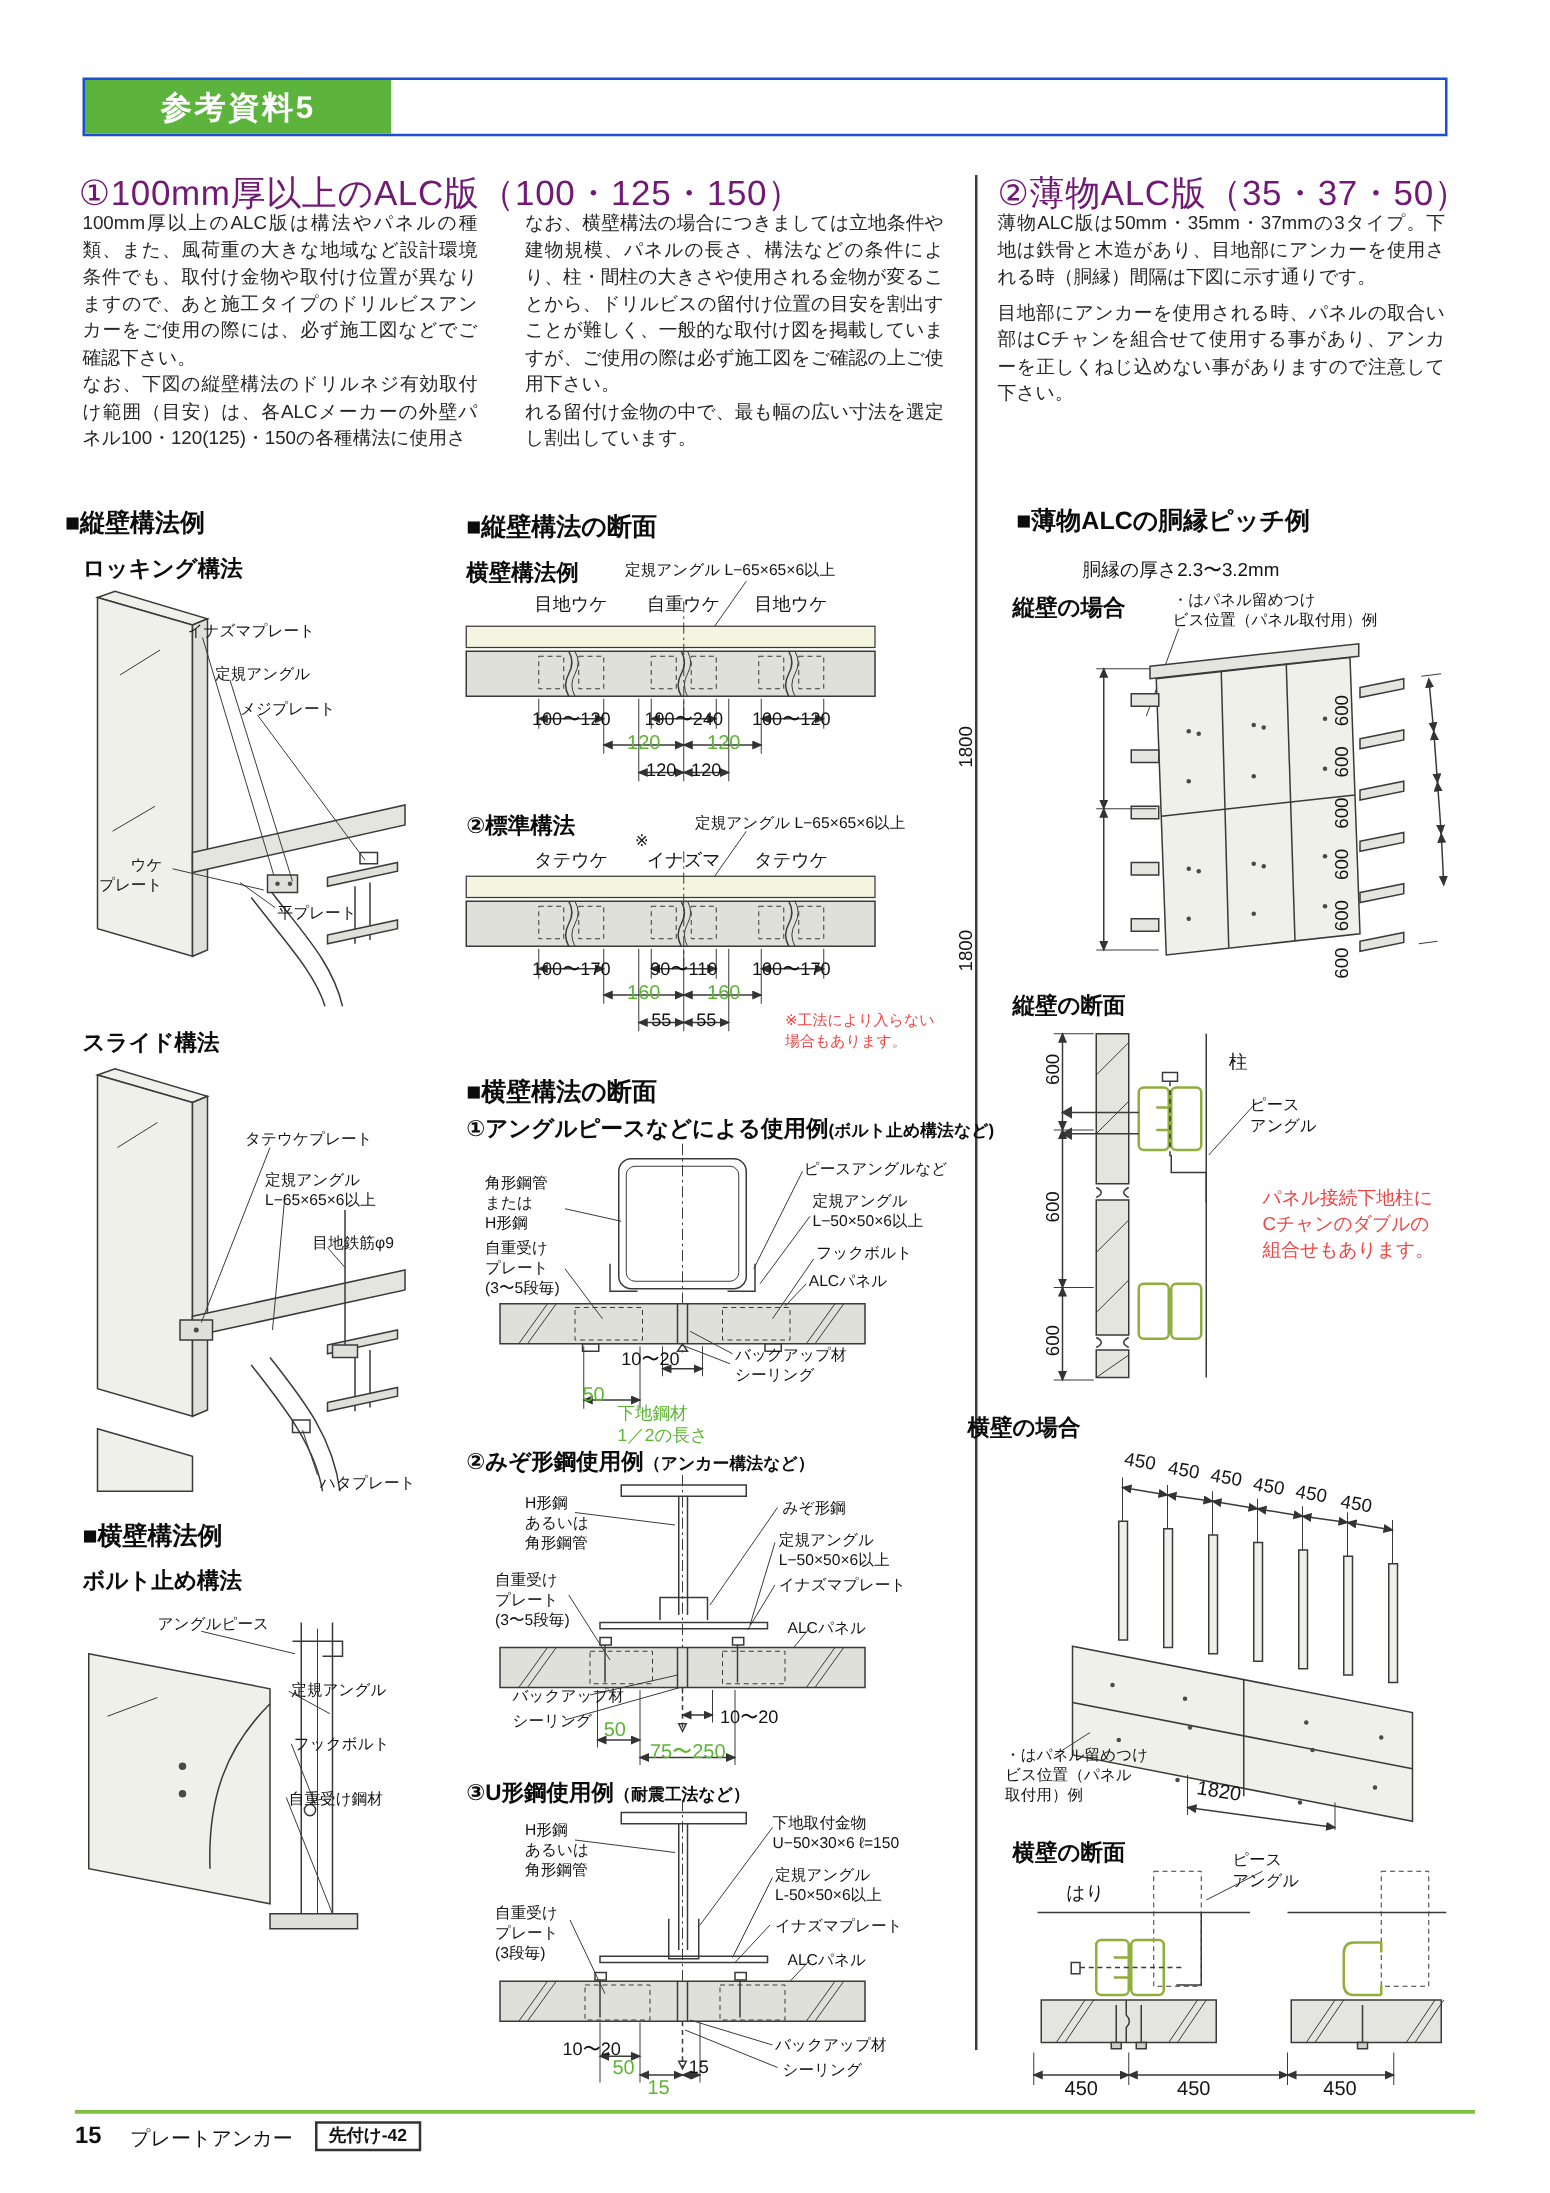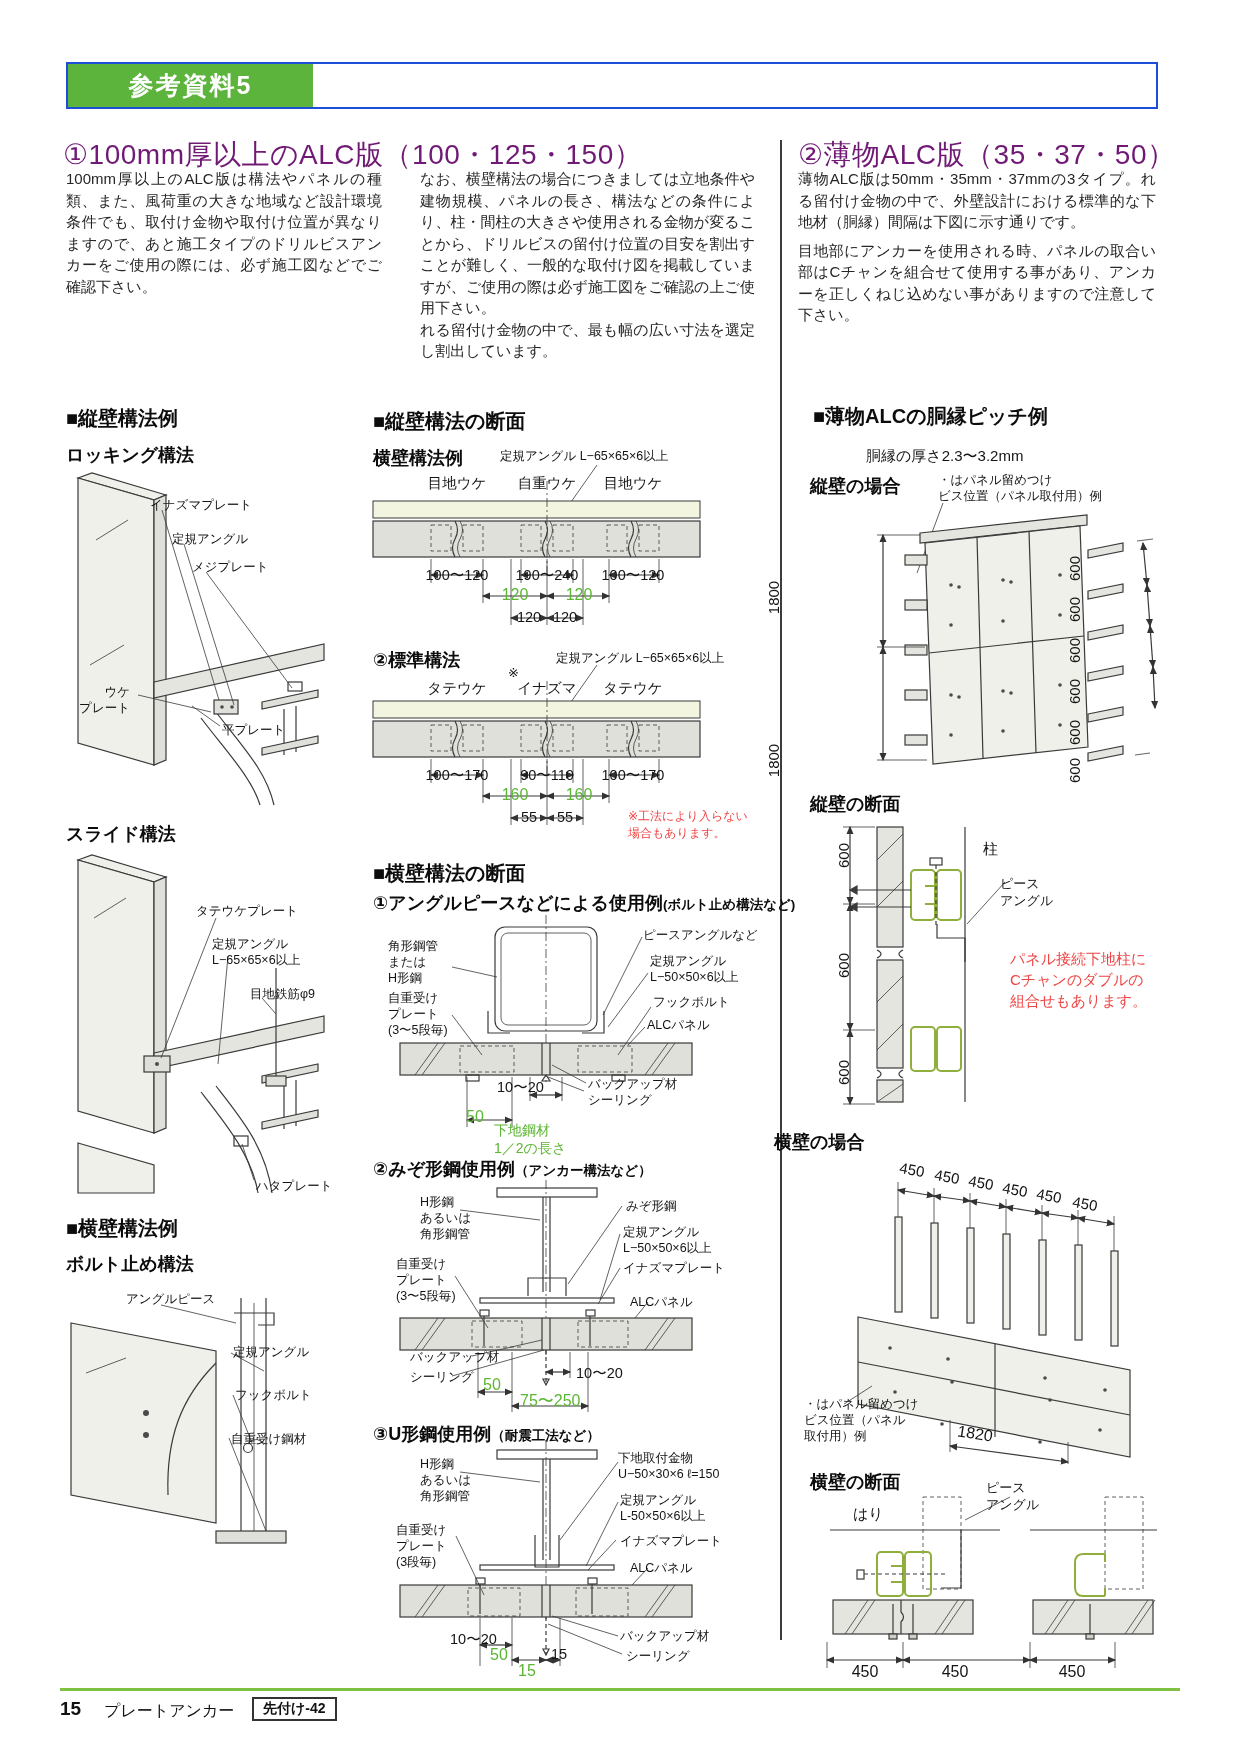--- a/index.html
+++ b/index.html
@@ -48,33 +48,34 @@
 
   <div class="abs hdr">
     <div class="hdr-label">参考資料5</div>
   </div>
 
   <div class="abs sec-h" style="left:63px;top:136px">①100mm厚以上のALC版（100・125・150）</div>
   <div class="abs sec-h" style="left:798px;top:136px">②薄物ALC版（35・37・50）</div>
 
   <div class="abs body-txt" style="left:66px;top:168px;width:316px">
     <p>100mm厚以上のALC版は構法やパネルの種類、また、風荷重の大きな地域など設計環境条件でも、取付け金物や取付け位置が異なりますので、あと施工タイプのドリルビスアンカーをご使用の際には、必ず施工図などでご確認下さい。</p>
+    <p>なお、下図の縦壁構法のドリルネジ有効取付け範囲（目安）は、各ALCメーカーの外壁パネル100・120(125)・150の各種構法に使用さ</p>
   </div>
   <div class="abs body-txt" style="left:420px;top:168px;width:335px">
     <p>なお、横壁構法の場合につきましては立地条件や建物規模、パネルの長さ、構法などの条件により、柱・間柱の大きさや使用される金物が変ることから、ドリルビスの留付け位置の目安を割出すことが難しく、一般的な取付け図を掲載していますが、ご使用の際は必ず施工図をご確認の上ご使用下さい。</p>
     <p>れる留付け金物の中で、最も幅の広い寸法を選定し割出しています。</p>
   </div>
   <div class="abs body-txt gap" style="left:798px;top:168px;width:358px">
-    <p>薄物ALC版は50mm・35mm・37mmの3タイプ。れる留付け金物の中で、外壁設計における標準的な下地材（胴縁）間隔は下図に示す通りです。</p>
+    <p>薄物ALC版は50mm・35mm・37mmの3タイプ。下地は鉄骨と木造があり、目地部にアンカーを使用される時（胴縁）間隔は下図に示す通りです。</p>
     <p>目地部にアンカーを使用される時、パネルの取合い部はCチャンを組合せて使用する事があり、アンカーを正しくねじ込めない事がありますので注意して下さい。</p>
   </div>
 
   <div class="abs vline" style="left:780px;top:140px;height:1500px"></div>
 
-  <div class="abs blk-h" style="left:66px;top:405px">■縦壁構法例</div>
+  <div class="abs blk-h" style="left:52px;top:405px">■縦壁構法例</div>
   <div class="abs sub-h" style="left:66px;top:443px">ロッキング構法</div>
 
   <svg class="abs" style="left:66px;top:460px" width="270" height="345" viewBox="0 0 270 345">
     <polygon class="panel" points="12,18 26,13 100,35 88,40"></polygon>
     <polygon class="panel" points="12,18 88,40 88,305 12,283"></polygon>
     <polygon class="gray" points="88,40 100,35 100,300 88,305"></polygon>
     <line class="ln thin" x1="30" y1="80" x2="62" y2="60"></line>
     <line class="ln thin" x1="24" y1="205" x2="58" y2="185"></line>
     <polygon class="slab" points="88,222 258,184 258,200 88,238"></polygon>
     <polygon class="gray" points="196,242 252,230 252,237 196,249"></polygon>

